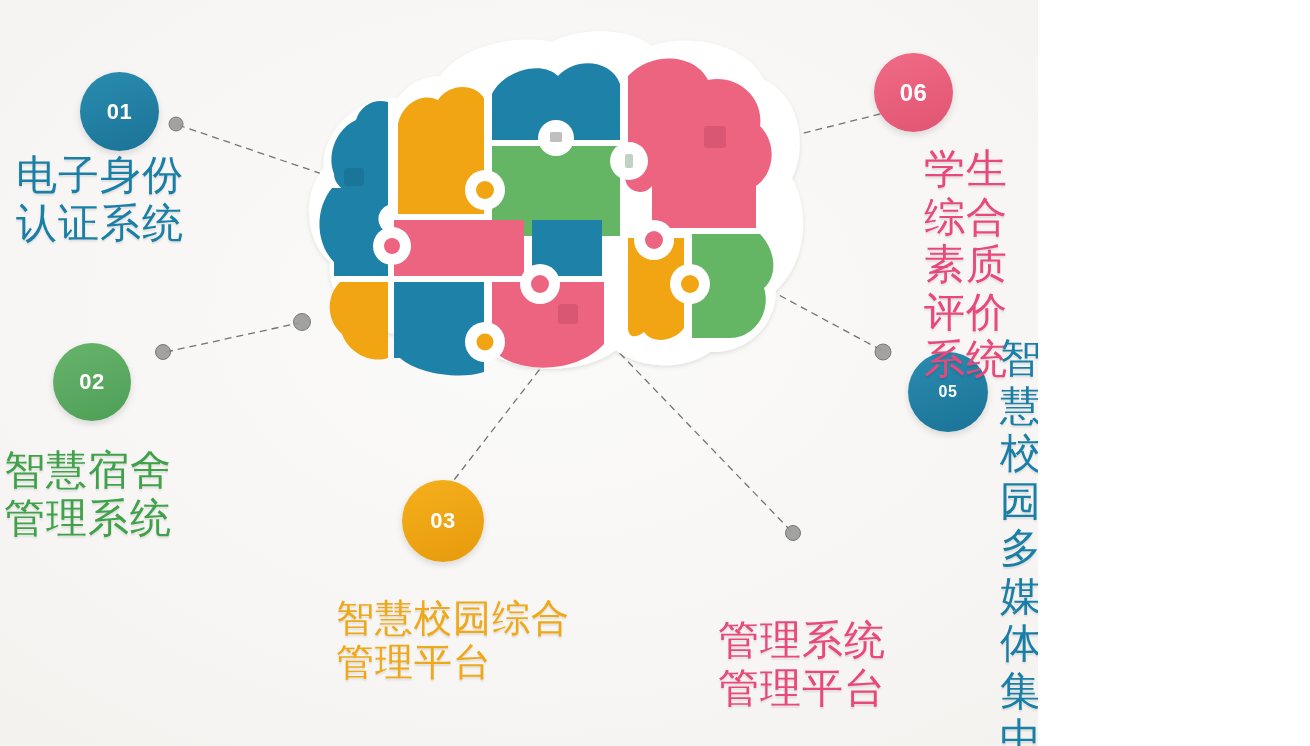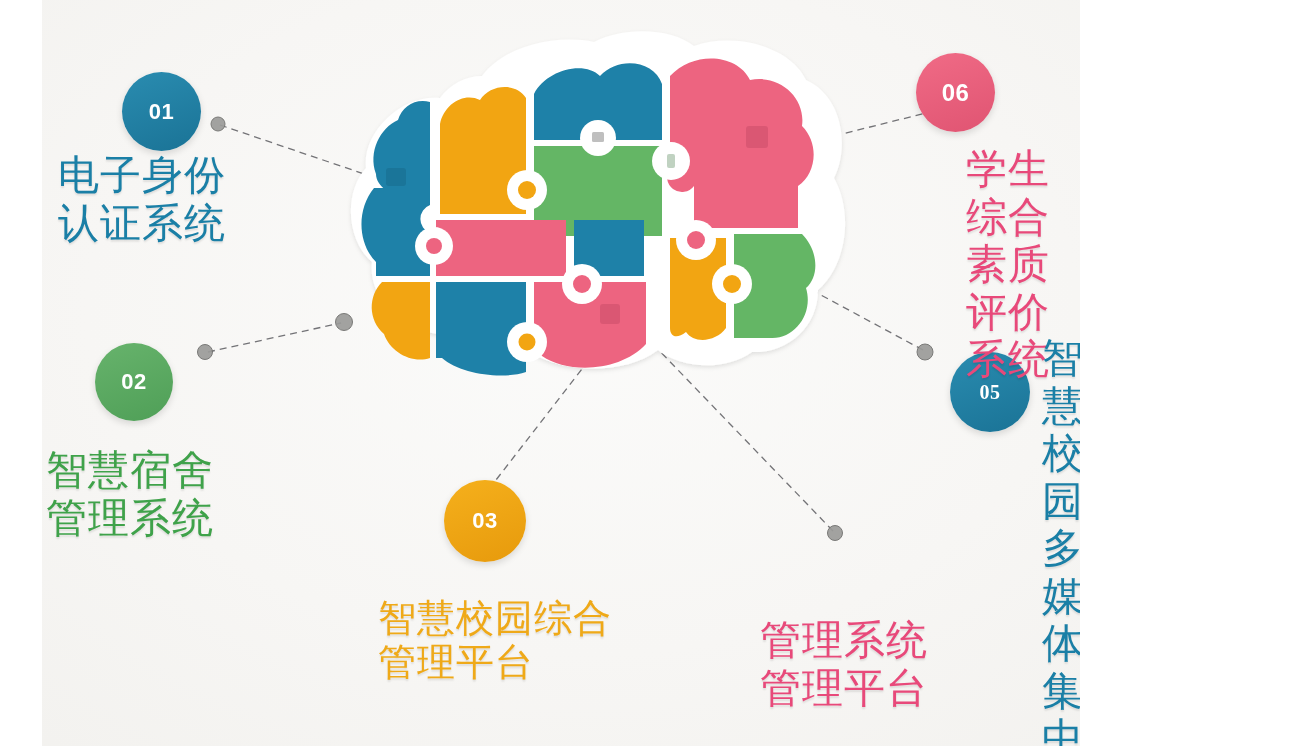--- a/index.html
+++ b/index.html
@@ -10,21 +10,20 @@
     overflow: hidden;
     font-family: "Liberation Sans", "DejaVu Sans", sans-serif;
   }
   #stage {
     position: relative;
     width: 1038px;
     height: 746px;
     background:
       radial-gradient(ellipse 900px 620px at 52% 42%, #fbfbfa 0%, #f7f6f4 55%, #f2f1ee 100%);
     overflow: hidden;
-    margin-left: 42px;
   }
 
   
   #connectors {
     position: absolute;
     left: 0; top: 0;
     width: 1310px; height: 746px;
     pointer-events: none;
   }
   .conn-line {
@@ -84,21 +83,21 @@
   .lbl-02 { left: 4px;   top: 447px;  font-size: 41px; color: #3fa24a; text-align: right; }
   .lbl-03 { left: 336px; top: 596px;  font-size: 38px; color: #efa918; }
   .lbl-04 { left: 718px; top: 617px;  font-size: 41px; color: #e8497a; }
   .lbl-05 { left: 1000px;top: 335px;  font-size: 41px; color: #1a7fa6; }
   .lbl-06 { left: 924px; top: 146px;  font-size: 41px; color: #e8497a; }
 
   .b-01 { left: 80px;  top: 72px;  width: 79px;  height: 79px;  background: linear-gradient(160deg,#2a8cb0,#1a7396); font-size: 22px; }
   .b-02 { left: 53px;  top: 343px; width: 78px;  height: 78px;  background: linear-gradient(160deg,#67b36c,#4f9f57); font-size: 22px; text-align: right; }
   .b-03 { left: 402px; top: 480px; width: 82px;  height: 82px;  background: linear-gradient(160deg,#f5b01c,#e79a0c); font-size: 22px; }
   .b-04 { left: 794px; top: 525px; width: 82px;  height: 82px;  background: linear-gradient(160deg,#f06b86,#e05472); font-size: 22px; }
-  .b-05 { left: 908px; top: 352px; width: 80px;  height: 80px;  background: linear-gradient(160deg,#2a8cb0,#1a7396); font-size: 20px; font-family: Liberation Serif, serif; }
+  .b-05 { left: 908px; top: 352px; width: 80px;  height: 80px;  background: linear-gradient(160deg,#2a8cb0,#1a7396); font-size: 16px; }
   .b-06 { left: 874px; top: 53px;  width: 79px;  height: 79px;  background: linear-gradient(160deg,#f06b86,#e05472); font-size: 24px; text-align: center; }
 </style>
 </head>
 <body>
 
 <div id="stage">
 
   <svg id="connectors" viewBox="0 0 1310 746">
     <g>
       <line class="conn-line" x1="178" y1="125" x2="331" y2="177"></line>

